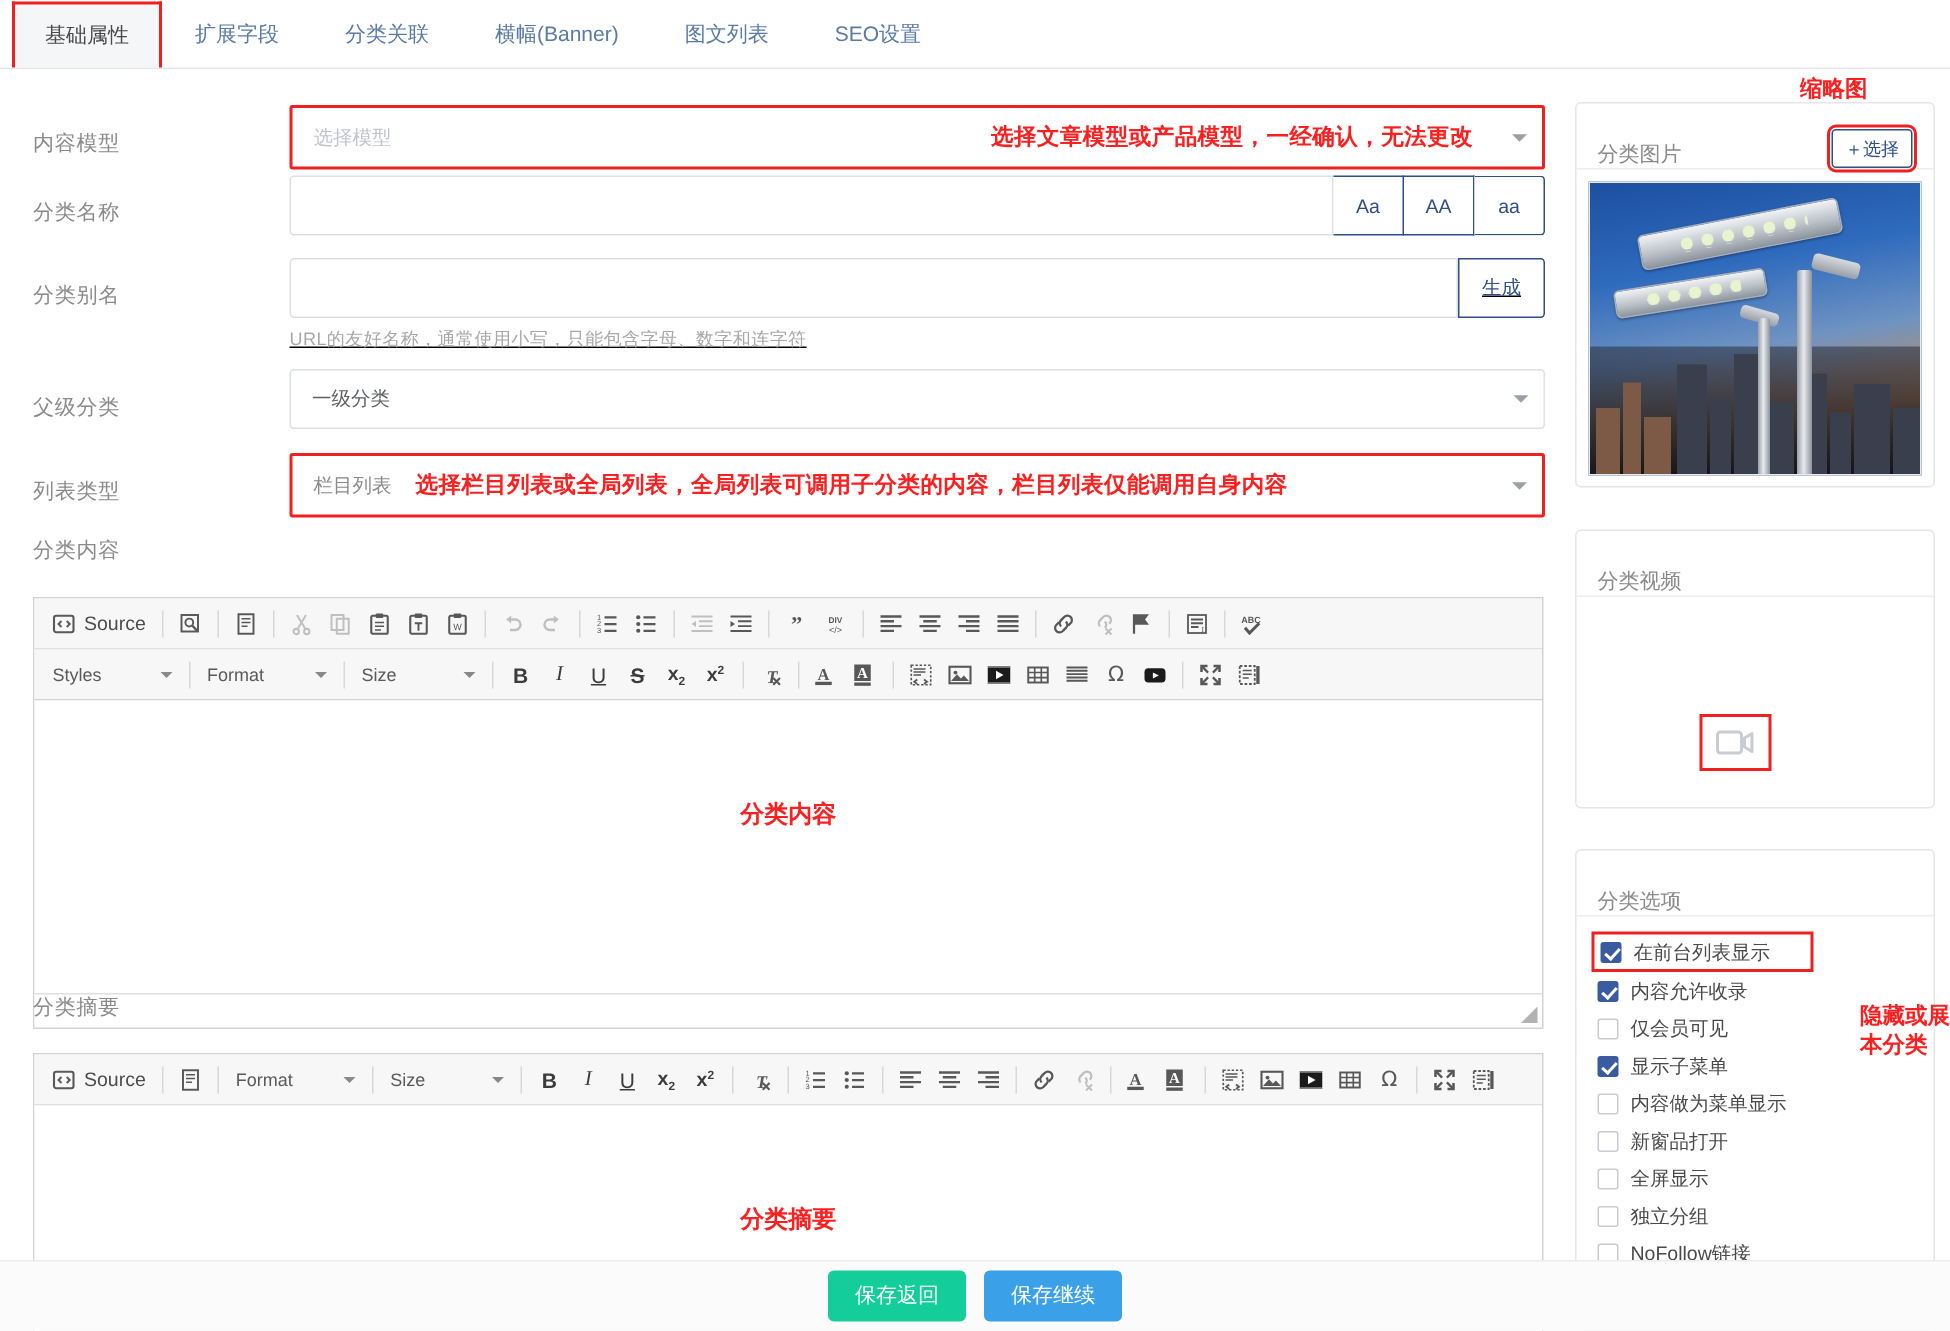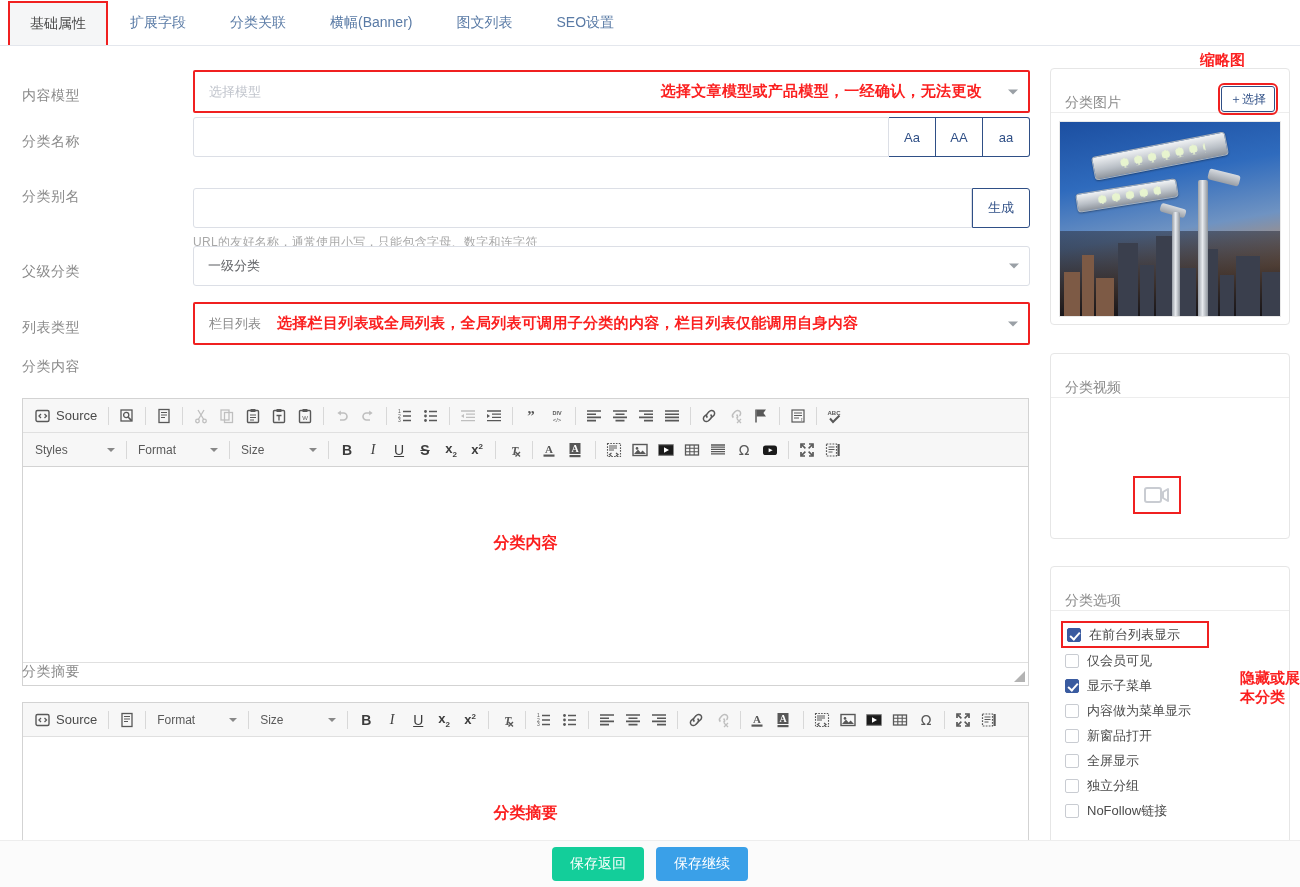--- a/index.html
+++ b/index.html
@@ -266,21 +266,21 @@
             <div class="inputbox val"></div>
             <div class="addon-btn">Aa</div>
             <div class="addon-btn">AA</div>
             <div class="addon-btn last">aa</div>
           </div>
         </div>
       </div>
 
       <div class="frow" style="top:126px; height:74px;">
         <div class="flabel" style="top:16px;">分类别名</div>
-        <div class="fctrl" style="top:16px;">
+        <div class="fctrl" style="top:0;text-decoration:underline;">
           <div class="addon-group">
             <div class="inputbox val"></div>
             <div class="gen-btn">生成</div>
           </div>
           <div class="help">URL的友好名称，通常使用小写，只能包含字母、数字和连字符</div>
         </div>
       </div>
 
       <div class="frow" style="top:200px; height:52px;">
         <div class="flabel" style="top:17px;">父级分类</div>
@@ -963,20 +963,24 @@
       <div class="card" style="top:520px; height:321px;">
         <div class="card-hd">
           <span>分类选项</span>
         </div>
         <div class="opts" id="opt-list">
             <div class="opt" style="border: 2px solid rgb(240, 32, 32); margin: 0px 0px 0px -4px; padding: 0px 6px 0px 4px; width: 148px; height: 27px;">
               <span class="cbx on"></span>
               <span class="opt-label">在前台列表显示</span>
             </div>
             <div class="opt">
+              <span class="cbx on"></span>
+              <span class="opt-label">内容允许收录</span>
+            </div>
+            <div class="opt">
               <span class="cbx"></span>
               <span class="opt-label">仅会员可见</span>
             </div>
             <div class="opt">
               <span class="cbx on"></span>
               <span class="opt-label">显示子菜单</span>
             </div>
             <div class="opt">
               <span class="cbx"></span>
               <span class="opt-label">内容做为菜单显示</span>

